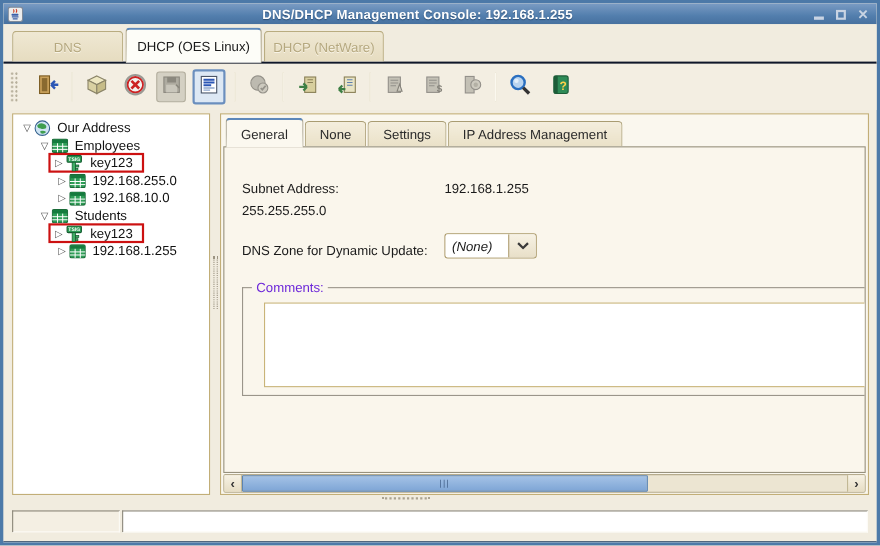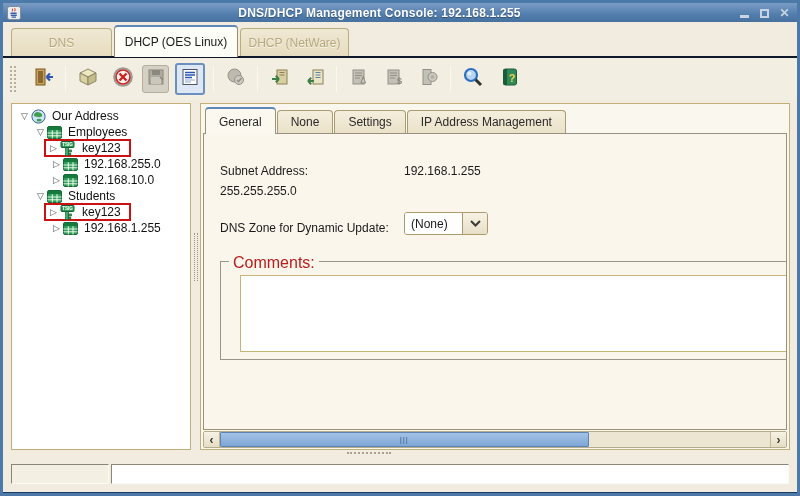--- a/index.html
+++ b/index.html
@@ -71,27 +71,27 @@
                  border-top:2px solid #5d88ba; margin-bottom:-1px; z-index:2; }
   .pane { flex:1 1 auto; border:1px solid #97917d; background:#faf6ec; position:relative;
           overflow:hidden; padding:24px 0 0 16px; min-height:0; }
   .frow { display:flex; height:20px; align-items:flex-end; font-size:12px; color:#1a1a1a; }
   .flabel { width:184px; flex:0 0 184px; }
   .fvalue { }
   .dns-row { margin-top:13px; height:24px; }
   .combo { display:inline-flex; height:23px; border:1px solid #ac9а6a; border:1px solid #ac9a6a;
            border-radius:3px; overflow:hidden; background:#fff; }
   .combo-value { width:57px; display:flex; align-items:center; padding-left:6px; font-size:12px;
-                 background:#fff; }
+                 background:#fff;font-style:italic; }
   .combo-btn { width:25px; background:linear-gradient(#f7f2e4,#e8dfc8); border-left:1px solid #ac9a6a;
                display:flex; align-items:center; justify-content:center; }
   .fieldset { margin-top:26px; width:648px; height:99px; border:1px solid #9a958a; border-right:none;
               position:relative; padding:13px 0 0 19px; }
-  .legend { position:absolute; top:-8px; left:8px; background:#faf6ec; padding:0 4px; font-size:16px;
-            color:#b91c1c; }
+  .legend { position:absolute; top:-8px; left:8px; background:#faf6ec; padding:0 4px; font-size:12px;
+            color:#6d28d9; }
   .comments-box { width:616px; height:77px; background:#fff; border:1px solid #c9b478;
                   font-size:12px; padding:2px 4px; overflow:hidden; }
 
   
   .hscroll { flex:0 0 17px; display:flex; margin-top:1px; border:1px solid #b5ab8d; background:#ece5d2;
              border-radius:2px; }
   .sbtn { width:16px; flex:0 0 16px; display:flex; align-items:center; justify-content:center;
           font-size:12px; font-weight:bold; color:#333; background:linear-gradient(#f7f2e4,#e6ddc4); }
   .sbtn.left { border-right:1px solid #c2b895; }
   .sbtn.right { border-left:1px solid #c2b895; }

